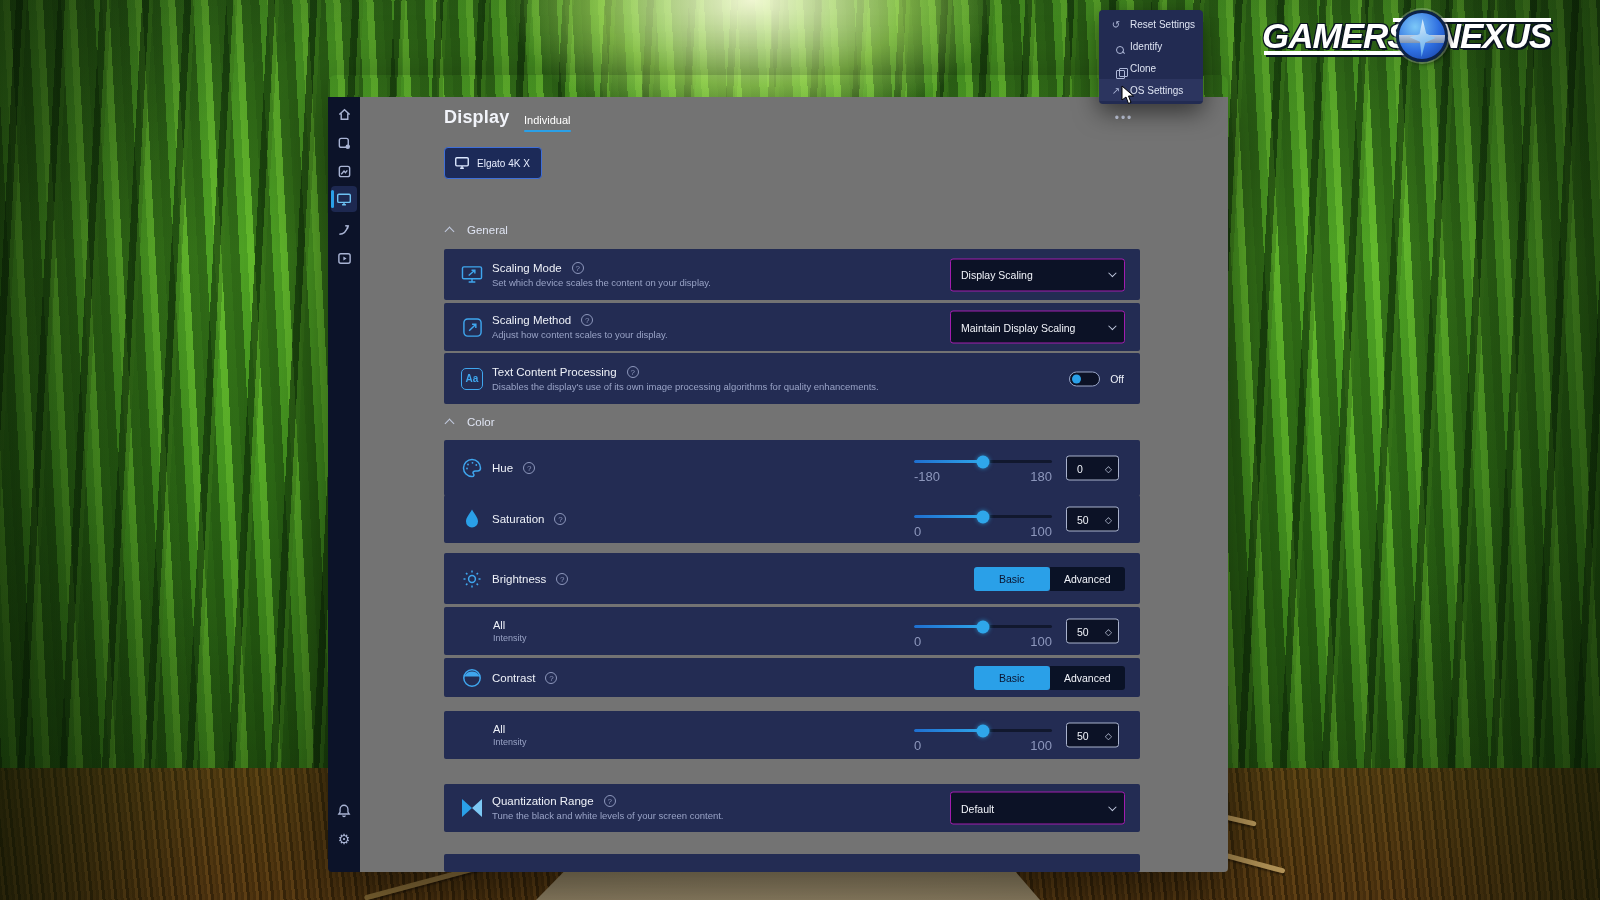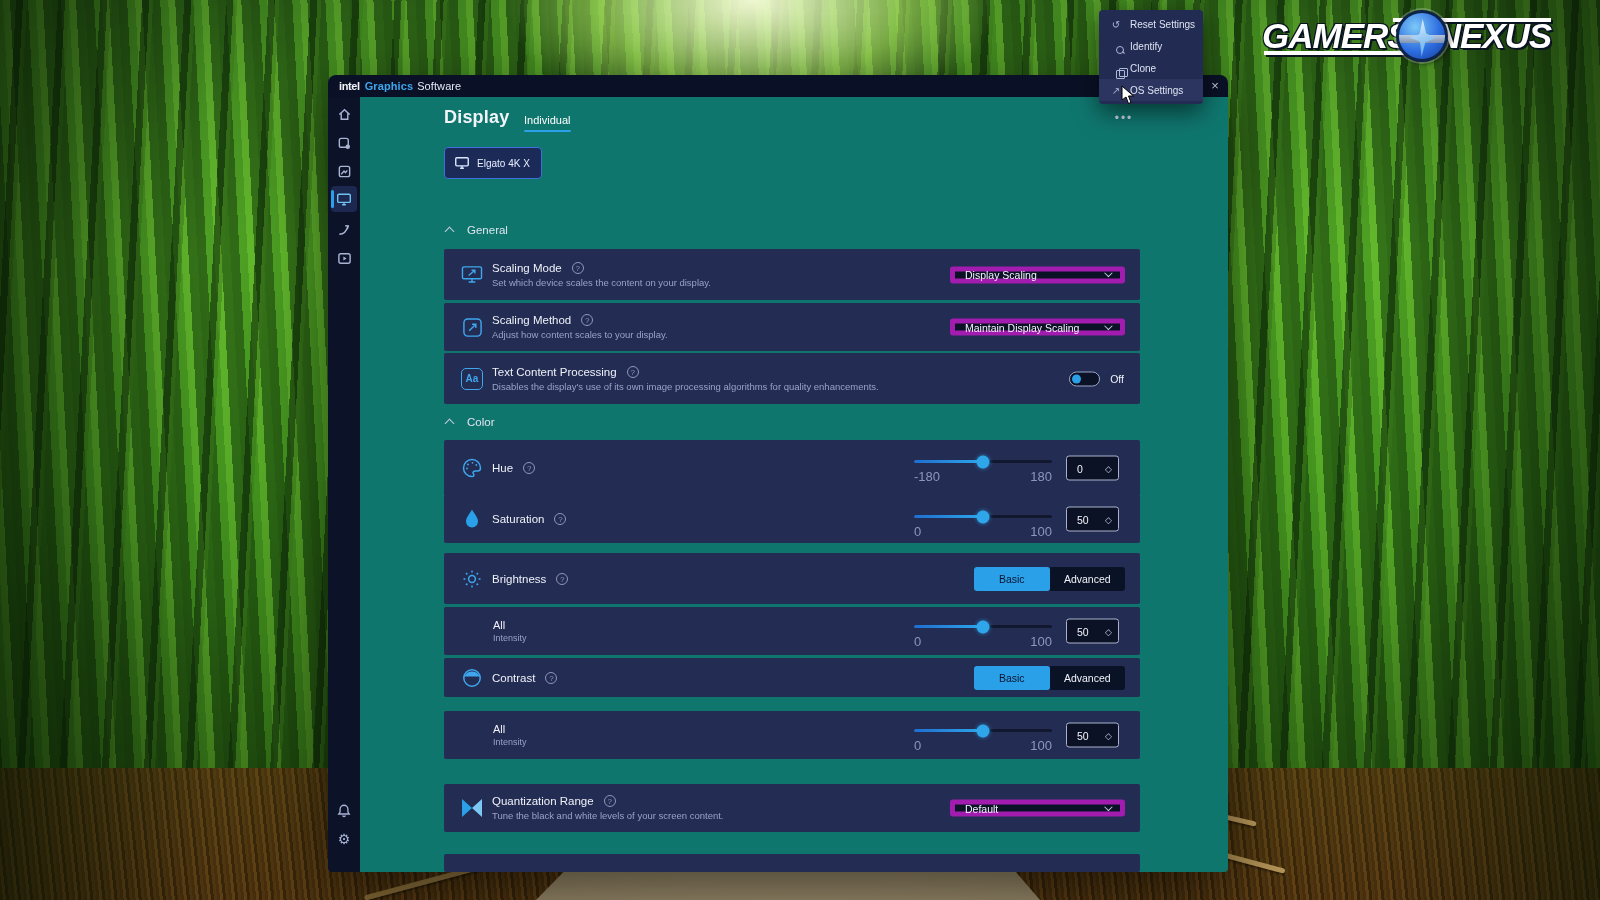--- a/index.html
+++ b/index.html
@@ -59,21 +59,21 @@
   .win-close { position:absolute; left:878px; top:2px; width:18px; height:18px; color:#c4ccdf; font-size:13px; line-height:18px; text-align:center; }
 
   .sidebar { position:absolute; left:0; top:22px; width:32px; bottom:0; background:#0c1329; }
   .side-item { position:absolute; left:3px; width:26px; height:26px; display:flex; align-items:center; justify-content:center; border-radius:4px; }
   .side-item svg { stroke:#a9b4d4; fill:none; stroke-width:1.5; }
   .side-item.active { background:#1d2850; }
   .side-item.active svg { stroke:#6ec1f2; }
   .active-bar { position:absolute; left:0; width:3px; height:18px; border-radius:2px; background:#2aa0e8; }
   .gear-glyph { color:#a9b4d4; font-size:14px; line-height:1; }
 
-  .content { position:absolute; left:32px; top:22px; width:868px; bottom:0; background:#0f766e; }
+  .content { position:absolute; left:32px; top:22px; width:868px; bottom:0; background:#737373; }
 
   .page-title { position:absolute; left:84px; top:10px; font-size:18px; font-weight:600; color:#f2f4fa; letter-spacing:.2px; }
   .tab { position:absolute; left:164px; top:17px; font-size:11px; color:#ffffff; }
   .tab-underline { position:absolute; left:164px; top:33px; width:47px; height:2px; background:#2aa0e8; border-radius:1px; }
   .more-btn { position:absolute; left:750px; top:14px; width:28px; height:16px; color:#cdd5ea; font-size:12px; letter-spacing:2px; text-align:center; }
 
   .device-btn { position:absolute; left:84px; top:50px; width:98px; height:32px; border:1px solid #3f6fd8; border-radius:4px;
     background:#1c2a58; display:flex; align-items:center; gap:7px; padding-left:9px; }
   .device-btn svg { stroke:#dce8ff; fill:none; stroke-width:1.5; }
   .device-label { font-size:10px; color:#e8eeff; }
@@ -83,22 +83,22 @@
 
   .row { position:absolute; left:84px; width:696px; background:#232c53; border-radius:2px; }
   .row-icon { position:absolute; left:16px; top:50%; transform:translateY(-50%); width:24px; height:24px; display:flex; align-items:center; justify-content:center; }
   .row-icon svg { stroke:#3fa6ee; fill:none; stroke-width:1.5; }
   .icon-aa { width:22px; height:22px; border:1.6px solid #3fa6ee; border-radius:5px; color:#3fa6ee; font-size:10px; font-weight:700; display:flex; align-items:center; justify-content:center; }
   .row-text { position:absolute; left:48px; top:50%; transform:translateY(-50%); }
   .row-label { font-size:11.5px; color:#eef1f8; display:flex; align-items:center; gap:10px; }
   .row-desc { font-size:9.5px; color:#99a3c6; margin-top:3px; }
   .help { width:12px; height:12px; border:1px solid #8d97bc; border-radius:50%; color:#8d97bc; font-size:8px; line-height:11px; text-align:center; display:inline-block; }
 
-  .dropdown { position:absolute; left:506px; top:50%; transform:translateY(-50%); width:175px; height:17px; background:#0c1226;
-    border:5px solid #a21caf; border-radius:3px; display:flex; align-items:center; padding:0 10px; }
+  .dropdown { position:absolute; left:506px; top:50%; transform:translateY(-50%); width:175px; height:33px; background:#0c1226;
+    border:1px solid #a21caf; border-radius:3px; display:flex; align-items:center; padding:0 10px; }
   .dd-value { font-size:10.5px; color:#f2f4fa; flex:1; }
   .dd-chev { width:6px; height:6px; border-right:1.4px solid #c2cadf; border-bottom:1.4px solid #c2cadf; transform:rotate(45deg) translateY(-2px); }
 
   .toggle-wrap { position:absolute; right:16px; top:50%; transform:translateY(-50%); display:flex; align-items:center; gap:10px; }
   .toggle { width:31px; height:15px; border:1px solid #9aa6c8; border-radius:8px; background:#0c1226; position:relative; }
   .toggle-knob { position:absolute; left:2px; top:2px; width:9px; height:9px; border-radius:50%; background:#2aa0e8; }
   .toggle-label { font-size:10.5px; color:#eef1f8; }
 
   .slider { position:absolute; left:470px; top:20px; width:138px; }
   .slider.sub { top:18px; }
@@ -157,27 +157,20 @@
     <span class="gn-word">GAMERS</span>
     <span class="gn-emblem">
         <span class="gn-star"></span>
       </span>
     <span class="gn-word">NEXUS</span>
     <span class="gn-underline"></span>
     <span class="gn-overline"></span>
   </div>
 
   <div class="app">
-    <div class="titlebar">
-      <div class="brand">
-        <span class="b-intel">intel</span><span class="b-graphics">Graphics</span><span class="b-software">Software</span>
-      </div>
-      <span class="win-max"></span>
-      <span class="win-close">×</span>
-    </div>
 
     <div class="sidebar">
       <div class="side-item" style="top:4px;">
         <svg width="15" height="15" viewBox="0 0 16 16">
             <path d="M2.5 8 L8 2.8 L13.5 8 M4.5 7 V13 H11.5 V7"></path>
           </svg>
       </div>
       <div class="side-item" style="top:33px;">
         <svg width="15" height="15" viewBox="0 0 16 16">
             <rect x="2.5" y="2.5" width="9.5" height="9.5" rx="2"></rect>

